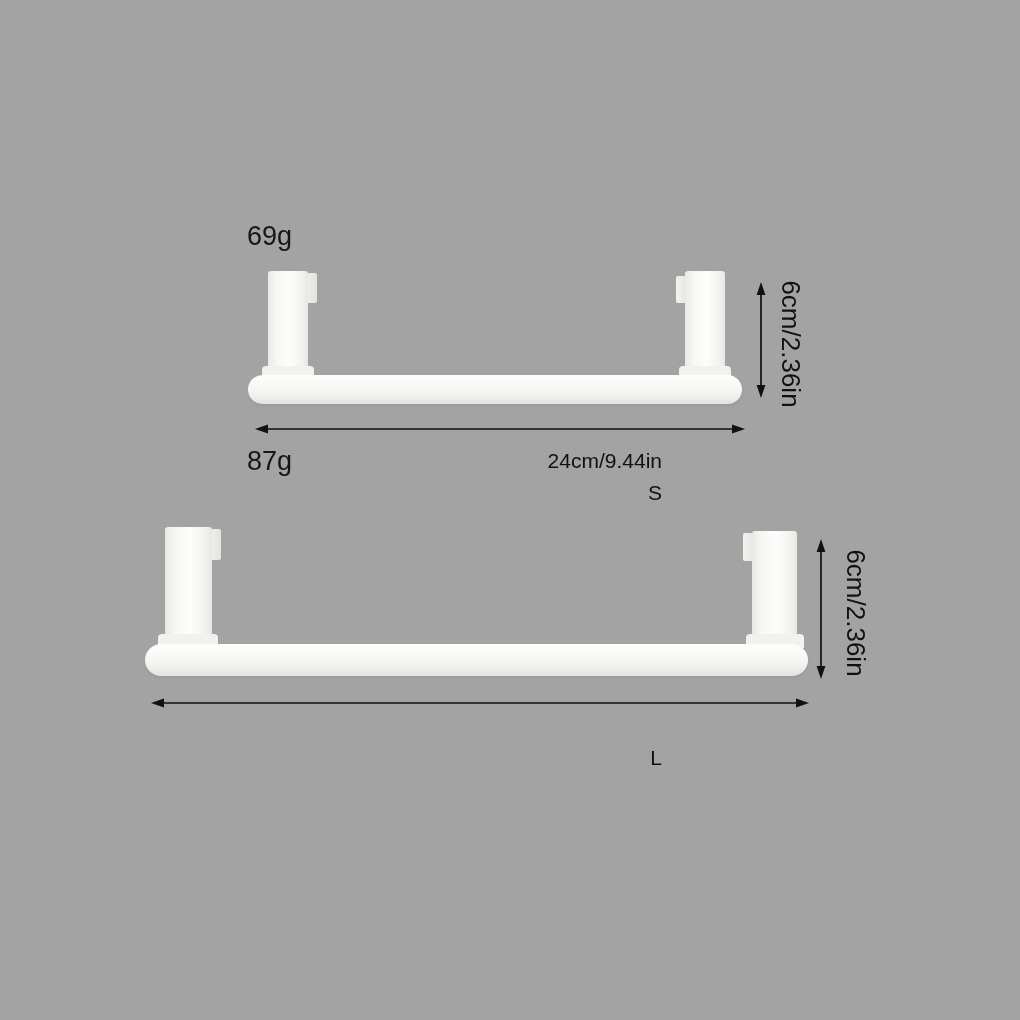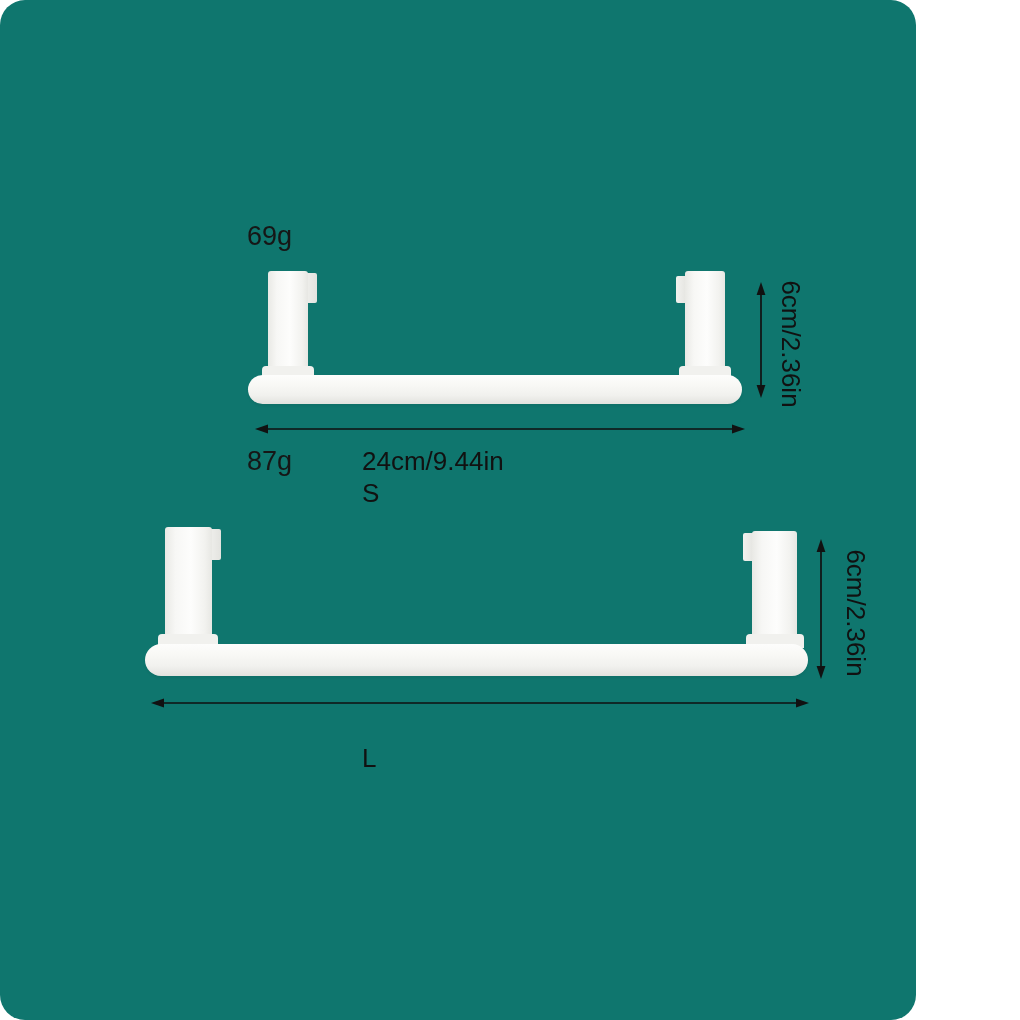--- a/index.html
+++ b/index.html
@@ -3,26 +3,25 @@
 <meta charset="utf-8">
 <style>
   html, body {
     margin: 0;
     padding: 0;
     background: #ffffff;
     font-family: "Liberation Sans", "DejaVu Sans", sans-serif;
   }
   .canvas {
     position: relative;
-    width: 916px;
+    width: 1020px;
     height: 1020px;
-    background: #0f766e;
+    background: #a3a3a3;
     overflow: hidden;
     color: #141414;
-    border-radius: 25px;
   }
 
   
   .post {
     position: absolute;
     background: linear-gradient(90deg, #e9e9e5 0%, #f7f7f5 22%, #fdfdfc 55%, #f2f2ef 85%, #e7e7e3 100%);
     border-radius: 3px 3px 0 0;
   }
   .lip {
     position: absolute;
@@ -44,22 +43,22 @@
   
   .weight {
     position: absolute;
     font-size: 27px;
     color: #161616;
     white-space: nowrap;
   }
   .dim-labels {
     position: absolute;
     width: 300px;
-    text-align: left;
-    font-size: 26px;
+    text-align: right;
+    font-size: 21px;
     color: #111111;
     line-height: 30px;
   }
   .dim-labels .size-line { margin-top: 2px; }
   .rot-label {
     position: absolute;
     width: 150px;
     height: 30px;
     text-align: center;
     font-size: 26px;

